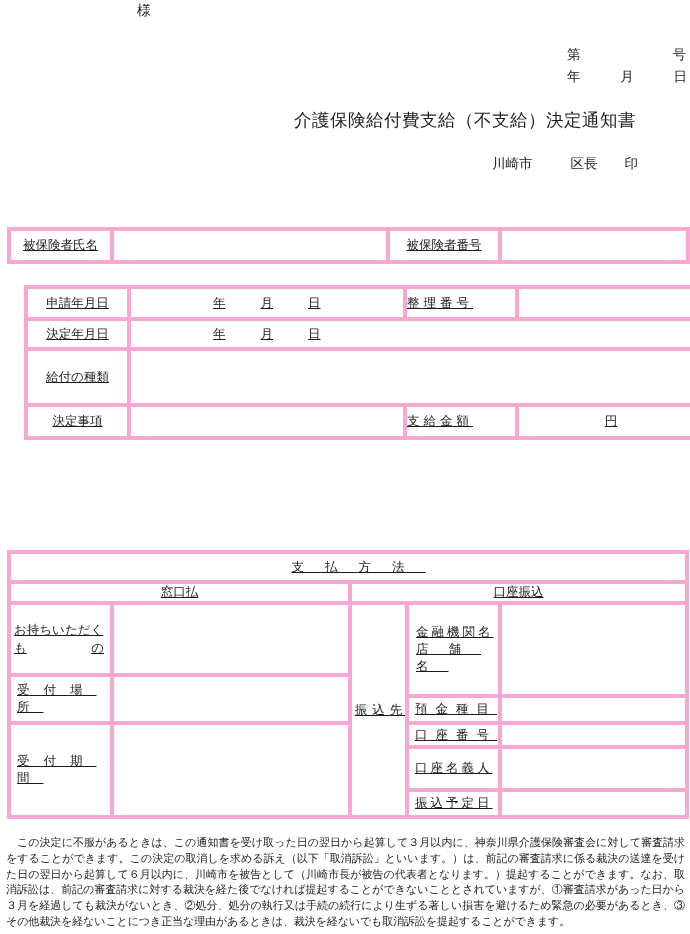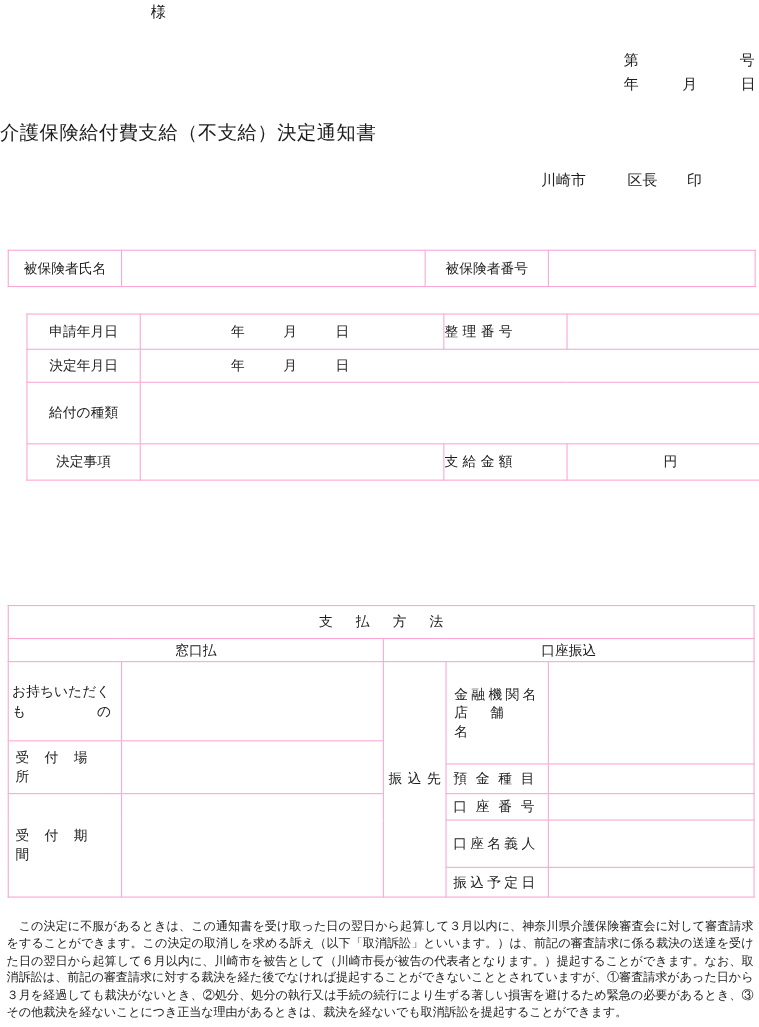--- a/index.html
+++ b/index.html
@@ -5,29 +5,29 @@
   html,body{margin:0;padding:0;background:#ffffff;}
   .page{
     position:relative; width:690px; height:934px; background:#ffffff;
     font-family:"Liberation Serif","DejaVu Serif",serif;
     color:#1c1c1c; overflow:hidden;
   }
   .pos{position:absolute;}
   .addressee{left:137px; top:2px; font-size:14px;}
   .doc-no{left:567px; top:46px; width:119px; display:flex; justify-content:space-between; font-size:13.5px;}
   .date-line{left:567px; top:68px; width:120px; display:flex; justify-content:space-between; font-size:13.5px;}
-  .title{left:0; top:108px; width:636px; margin:0; text-align:left; font-size:17.5px; font-weight:normal; letter-spacing:0.5px;}
+  .title{left:0; top:108px; width:636px; margin:0; text-align:right; font-size:17.5px; font-weight:normal; letter-spacing:0.5px;}
   .issuer{left:492px; top:155px; font-size:13.5px; display:flex;}
   .issuer .gap1{margin-left:38px;}
   .issuer .gap2{margin-left:27px;}
   .intro{left:12px; top:200px; width:670px; margin:0; font-size:12.7px; line-height:18px;}
   .notice{left:6px; top:835px; width:679px; margin:0; font-size:11px; line-height:15.8px; text-align:justify; text-indent:11px; letter-spacing:-0.1px;}
 
   table{border-collapse:collapse; table-layout:fixed; background:#fff;}
-  td{border:1px solid #f9a8d4; padding:0; font-size:12.5px; vertical-align:middle; overflow:hidden;}
+  td{border:4px solid #f9a8d4; padding:0; font-size:12.5px; vertical-align:middle; overflow:hidden;text-decoration:underline;}
   .t1{left:7px; top:227px; width:679px;}
   .t2{left:24px; top:285px; width:679px;}
   .t3{left:7px; top:550px; width:679px;}
   .c{text-align:center;}
   .tight{font-size:12px; letter-spacing:-0.6px; text-align:center;}
   .mid{letter-spacing:4px;}
   .mid span{margin-right:-4px;}
   .yen{text-align:center;}
   .p0{padding:0;}
 

